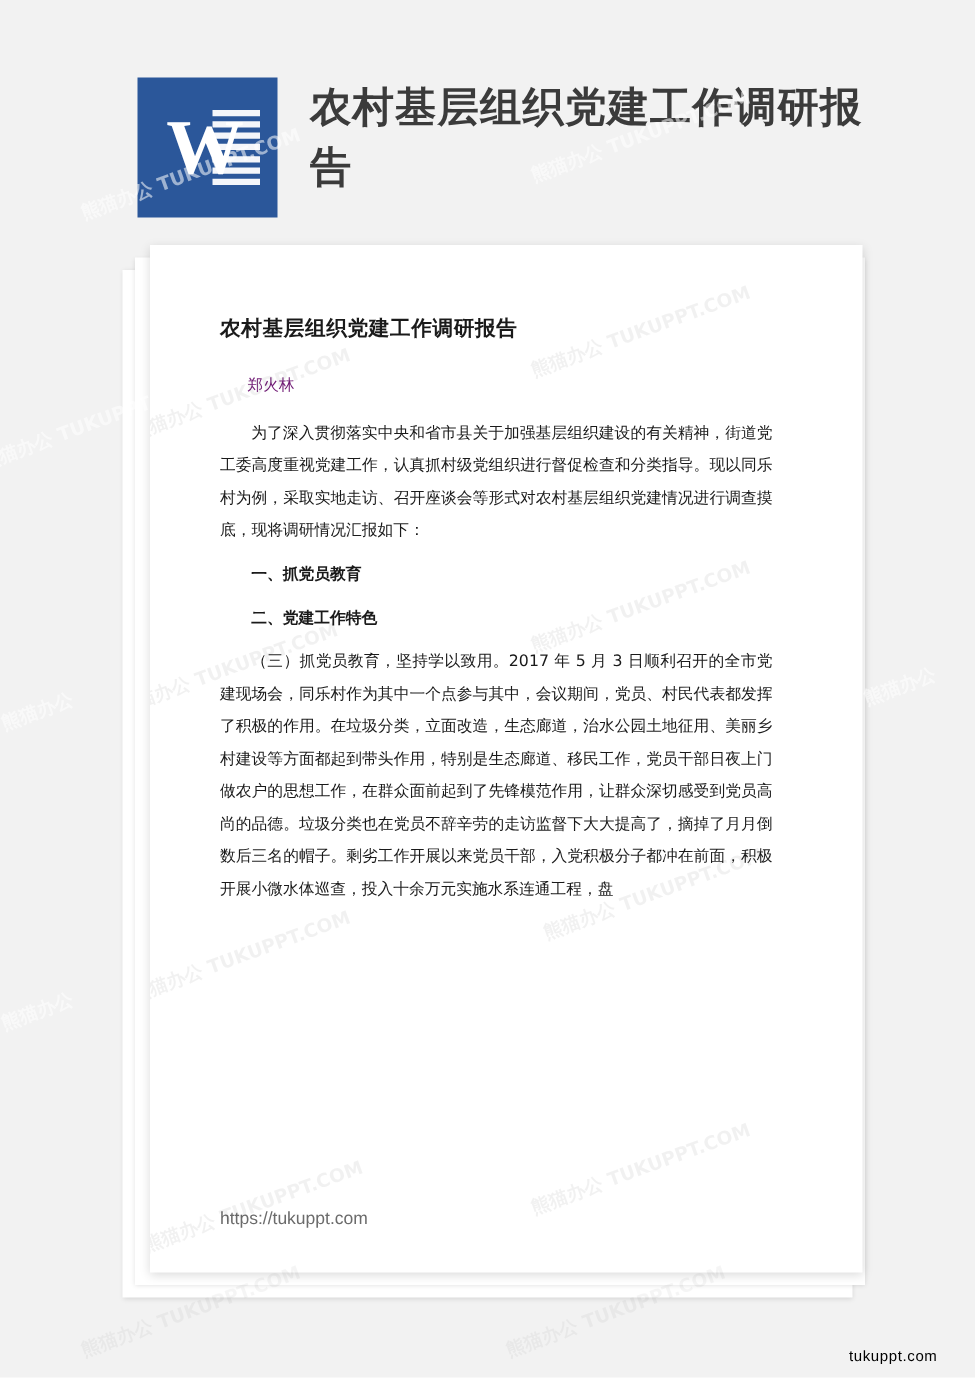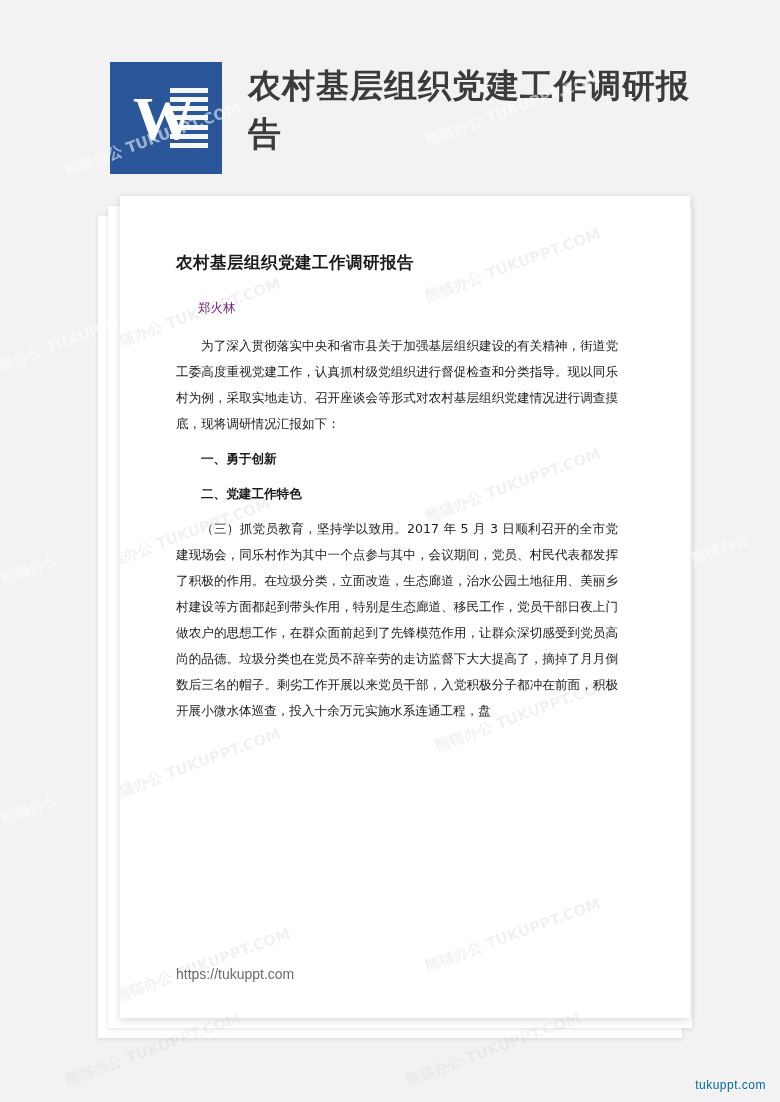--- a/index.html
+++ b/index.html
@@ -153,25 +153,25 @@
     transform: rotate(-20deg);
     white-space: nowrap;
     pointer-events: none;
     font-weight: bold;
   }
   .wm.light { color: rgba(255,255,255,0.55); }
   .wm.faint { color: rgba(0,0,0,0.04); }
 
   .corner-brand {
     position: absolute;
-    right: 14px;
+    right: 30px;
     bottom: 10px;
     font-family: "Liberation Sans", sans-serif;
     font-size: 12px;
-    color: #0369a1;
+    color: #000000;
     letter-spacing: .5px;
   }
 </style>
 </head>
 <body>
 
 <div class="header">
   <div class="word-logo">
     <span class="wmark">W</span>
     <span class="lines">
@@ -189,21 +189,21 @@
 
 <div class="paper-back2"></div>
 <div class="paper-back1"></div>
 
 <div class="paper">
   <div class="doc-inner">
     <div class="doc-title">农村基层组织党建工作调研报告</div>
     <div class="doc-author">郑火林</div>
 
     <p class="doc-p">为了深入贯彻落实中央和省市县关于加强基层组织建设的有关精神，街道党工委高度重视党建工作，认真抓村级党组织进行督促检查和分类指导。现以同乐村为例，采取实地走访、召开座谈会等形式对农村基层组织党建情况进行调查摸底，现将调研情况汇报如下：</p>
-    <p class="doc-p b">一、勇于创新</p>
+    <p class="doc-p b">一、抓党员教育</p>
     <p class="doc-p b">二、党建工作特色</p>
     <p class="doc-p">（三）抓党员教育，坚持学以致用。2017 年 5 月 3 日顺利召开的全市党建现场会，同乐村作为其中一个点参与其中，会议期间，党员、村民代表都发挥了积极的作用。在垃圾分类，立面改造，生态廊道，治水公园土地征用、美丽乡村建设等方面都起到带头作用，特别是生态廊道、移民工作，党员干部日夜上门做农户的思想工作，在群众面前起到了先锋模范作用，让群众深切感受到党员高尚的品德。垃圾分类也在党员不辞辛劳的走访监督下大大提高了，摘掉了月月倒数后三名的帽子。剩劣工作开展以来党员干部，入党积极分子都冲在前面，积极开展小微水体巡查，投入十余万元实施水系连通工程，盘</p>
   </div>
 
   <div class="footer-url">https://tukuppt.com</div>
 
   <div class="wm" style="left:-20px; top:110px;">熊猫办公 TUKUPPT.COM</div>
   <div class="wm" style="left:300px; top:60px;">熊猫办公 TUKUPPT.COM</div>
   <div class="wm" style="left:-30px; top:330px;">熊猫办公 TUKUPPT.COM</div>
   <div class="wm" style="left:300px; top:280px;">熊猫办公 TUKUPPT.COM</div>

